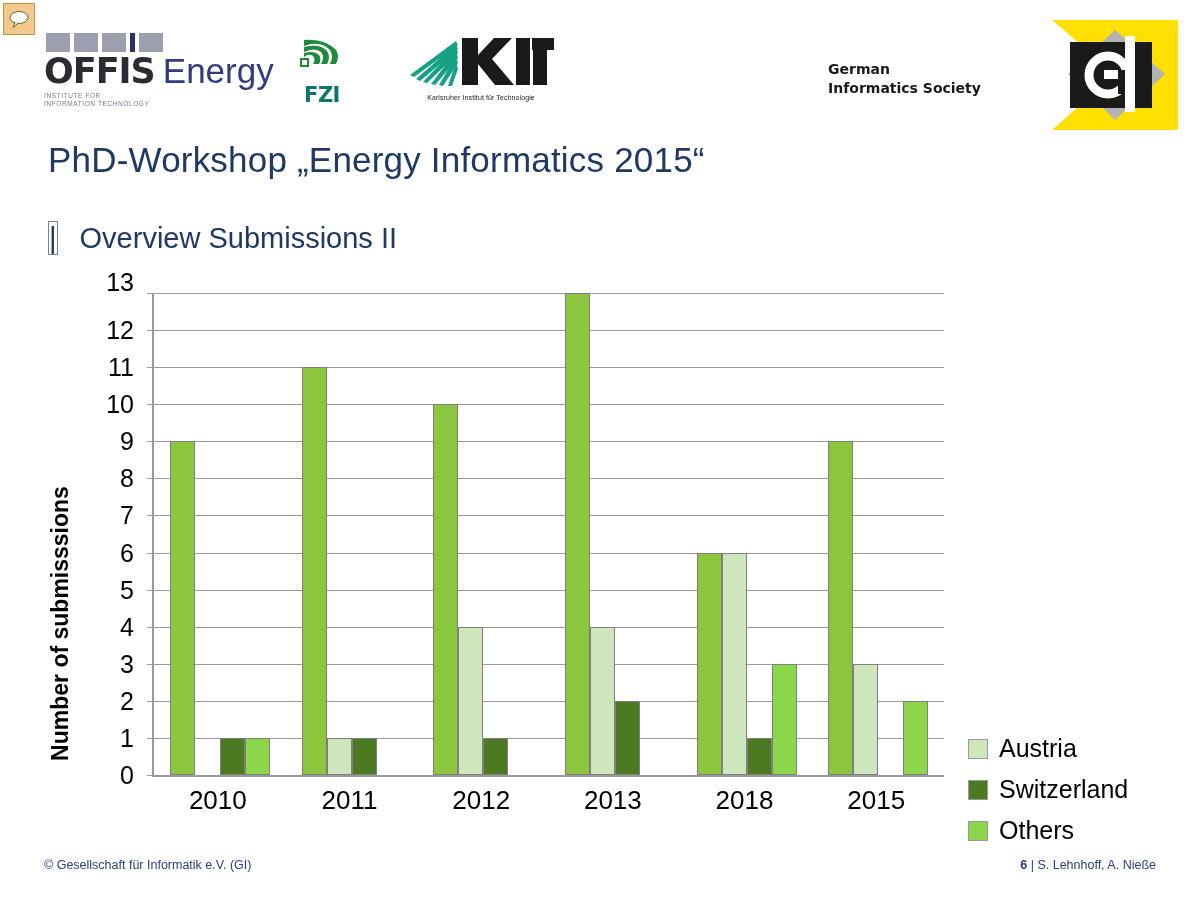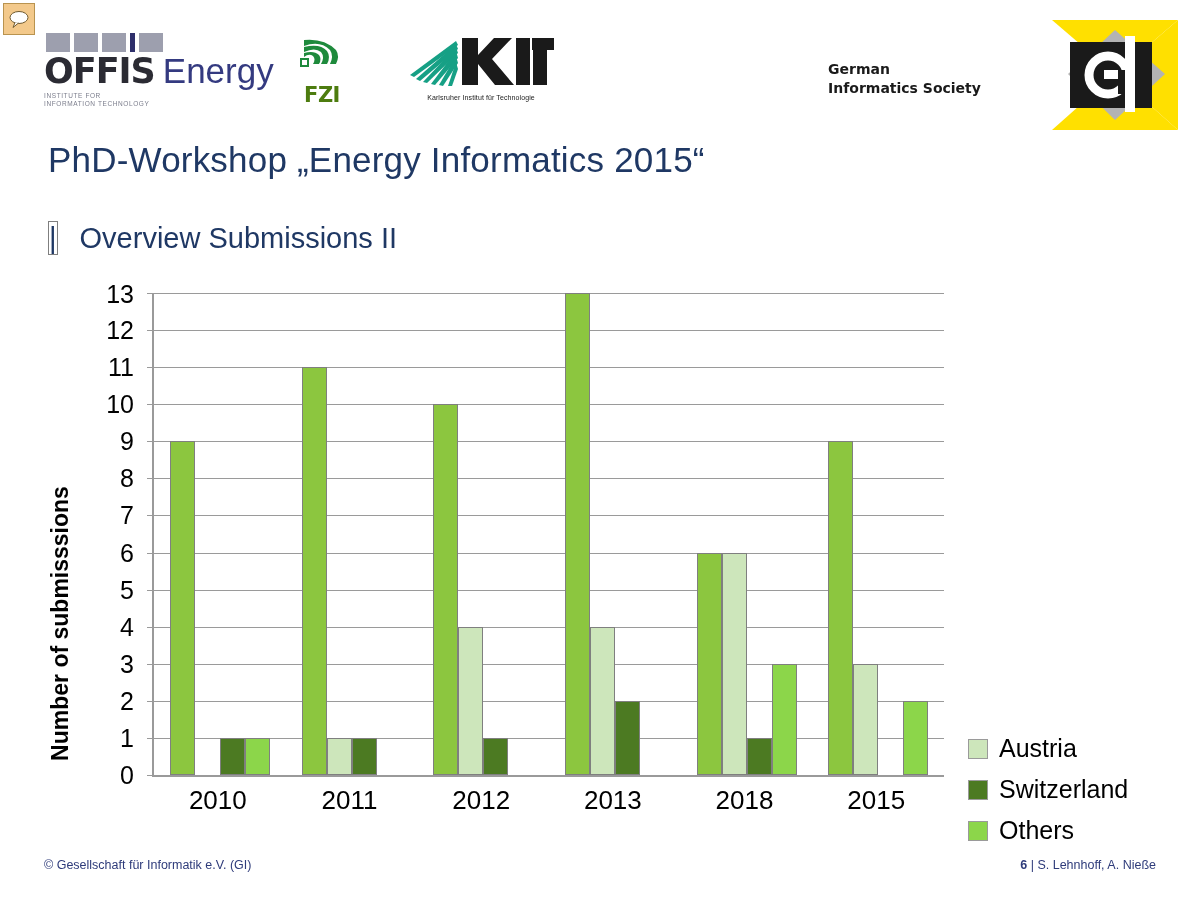--- a/index.html
+++ b/index.html
@@ -33,21 +33,21 @@
     color:#343a80;line-height:1;margin-left:8px;
   }
   .offis-sub{
     font-size:6.5px;line-height:8px;color:#7b7d8c;letter-spacing:.6px;
     margin-top:3px;font-family:"Liberation Sans",sans-serif;
   }
 
   .logo-fzi{position:absolute;left:294px;top:36px;width:56px;height:66px;}
   .fzi-word{
     font-family:"DejaVu Sans",sans-serif;font-weight:700;font-size:21px;
-    color:#4d7c0f;letter-spacing:-.5px;text-align:center;margin-top:1px;
+    color:#0f766e;letter-spacing:-.5px;text-align:center;margin-top:1px;
   }
 
   .logo-kit{position:absolute;left:408px;top:33px;width:146px;height:70px;}
   .kit-sub{
     font-size:7px;color:#1b1b1b;text-align:center;margin-top:1px;
     font-family:"Liberation Sans",sans-serif;letter-spacing:.1px;
   }
 
   .logo-gi{position:absolute;left:1030px;top:12px;width:150px;height:125px;}
   .gi-text{
@@ -231,21 +231,21 @@
         <span style="top: 383.769px;">3</span>
         <span style="top: 346.692px;">4</span>
         <span style="top: 309.615px;">5</span>
         <span style="top: 272.538px;">6</span>
         <span style="top: 235.462px;">7</span>
         <span style="top: 198.385px;">8</span>
         <span style="top: 161.308px;">9</span>
         <span style="top: 124.231px;">10</span>
         <span style="top: 87.1538px;">11</span>
         <span style="top: 50.0769px; margin-left: 44px;">12</span>
-        <span style="top: 14px;">13</span>
+        <span style="top: 2px;">13</span>
       </div>
     <div class="plot" id="plot">
       <div id="gridlines">
           <div class="tick" style="top: 482px;"></div>
           <div class="grid-line" style="top: 444.923px;"></div>
           <div class="tick" style="top: 444.923px;"></div>
           <div class="grid-line" style="top: 407.846px;"></div>
           <div class="tick" style="top: 407.846px;"></div>
           <div class="grid-line" style="top: 370.769px;"></div>
           <div class="tick" style="top: 370.769px;"></div>

